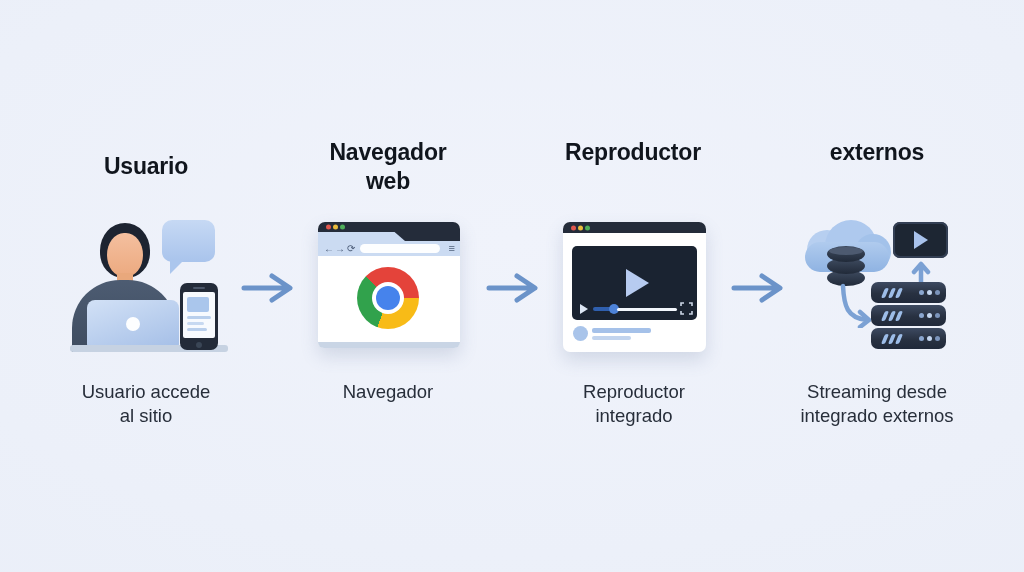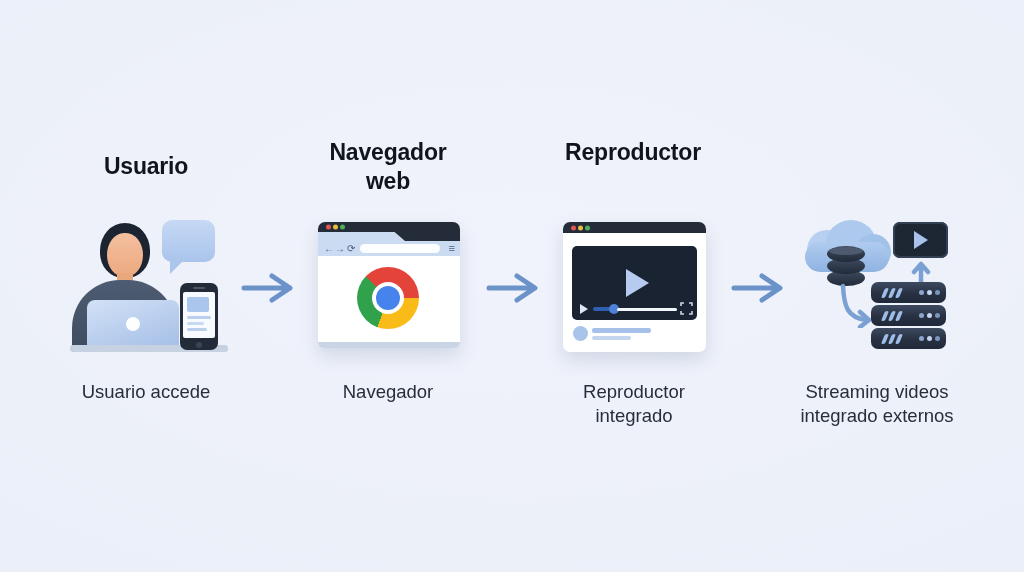--- a/index.html
+++ b/index.html
@@ -109,20 +109,21 @@
     <div>Usuario</div>
   </div>
   <div class="title" style="left:273px;top:138px;">
     <div>Navegador</div>
     <div>web</div>
   </div>
   <div class="title" style="left:518px;top:138px;">
     <div>Reproductor</div>
   </div>
   <div class="title" style="left:762px;top:138px;">
+    <div>externos</div>
   </div>
 
   <svg class="flow-arrow" style="left:238px;" width="64" height="40">
     <path d="M6,20 H46 M34,8 L52,20 L34,32" fill="none" stroke="#6b93c9" stroke-width="5" stroke-linecap="round" stroke-linejoin="round"></path>
   </svg>
   <svg class="flow-arrow" style="left:483px;" width="64" height="40">
     <path d="M6,20 H46 M34,8 L52,20 L34,32" fill="none" stroke="#6b93c9" stroke-width="5" stroke-linecap="round" stroke-linejoin="round"></path>
   </svg>
   <svg class="flow-arrow" style="left:728px;" width="64" height="40">
     <path d="M6,20 H46 M34,8 L52,20 L34,32" fill="none" stroke="#6b93c9" stroke-width="5" stroke-linecap="round" stroke-linejoin="round"></path>
@@ -239,27 +240,28 @@
       <div class="abs slash" style="left:19px;"></div>
       <div class="abs slash" style="left:26px;"></div>
       <div class="abs sdot" style="left:48px;background:#8aa6cf;"></div>
       <div class="abs sdot" style="left:56px;background:#c3d6f0;"></div>
       <div class="abs sdot" style="left:64px;background:#7b94bb;"></div>
     </div>
   </div>
 
   <div class="caption" style="left:23px;">
     <div>Usuario accede</div>
+    <div>al sitio</div>
   </div>
   <div class="caption" style="left:265px;">
     <div>Navegador</div>
   </div>
   <div class="caption" style="left:511px;">
     <div>Reproductor</div>
     <div>integrado</div>
   </div>
   <div class="caption" style="left:754px;">
-    <div>Streaming videos</div>
+    <div>Streaming desde</div>
     <div>integrado externos</div>
   </div>
 
 
 </div>
 
 </body></html>

